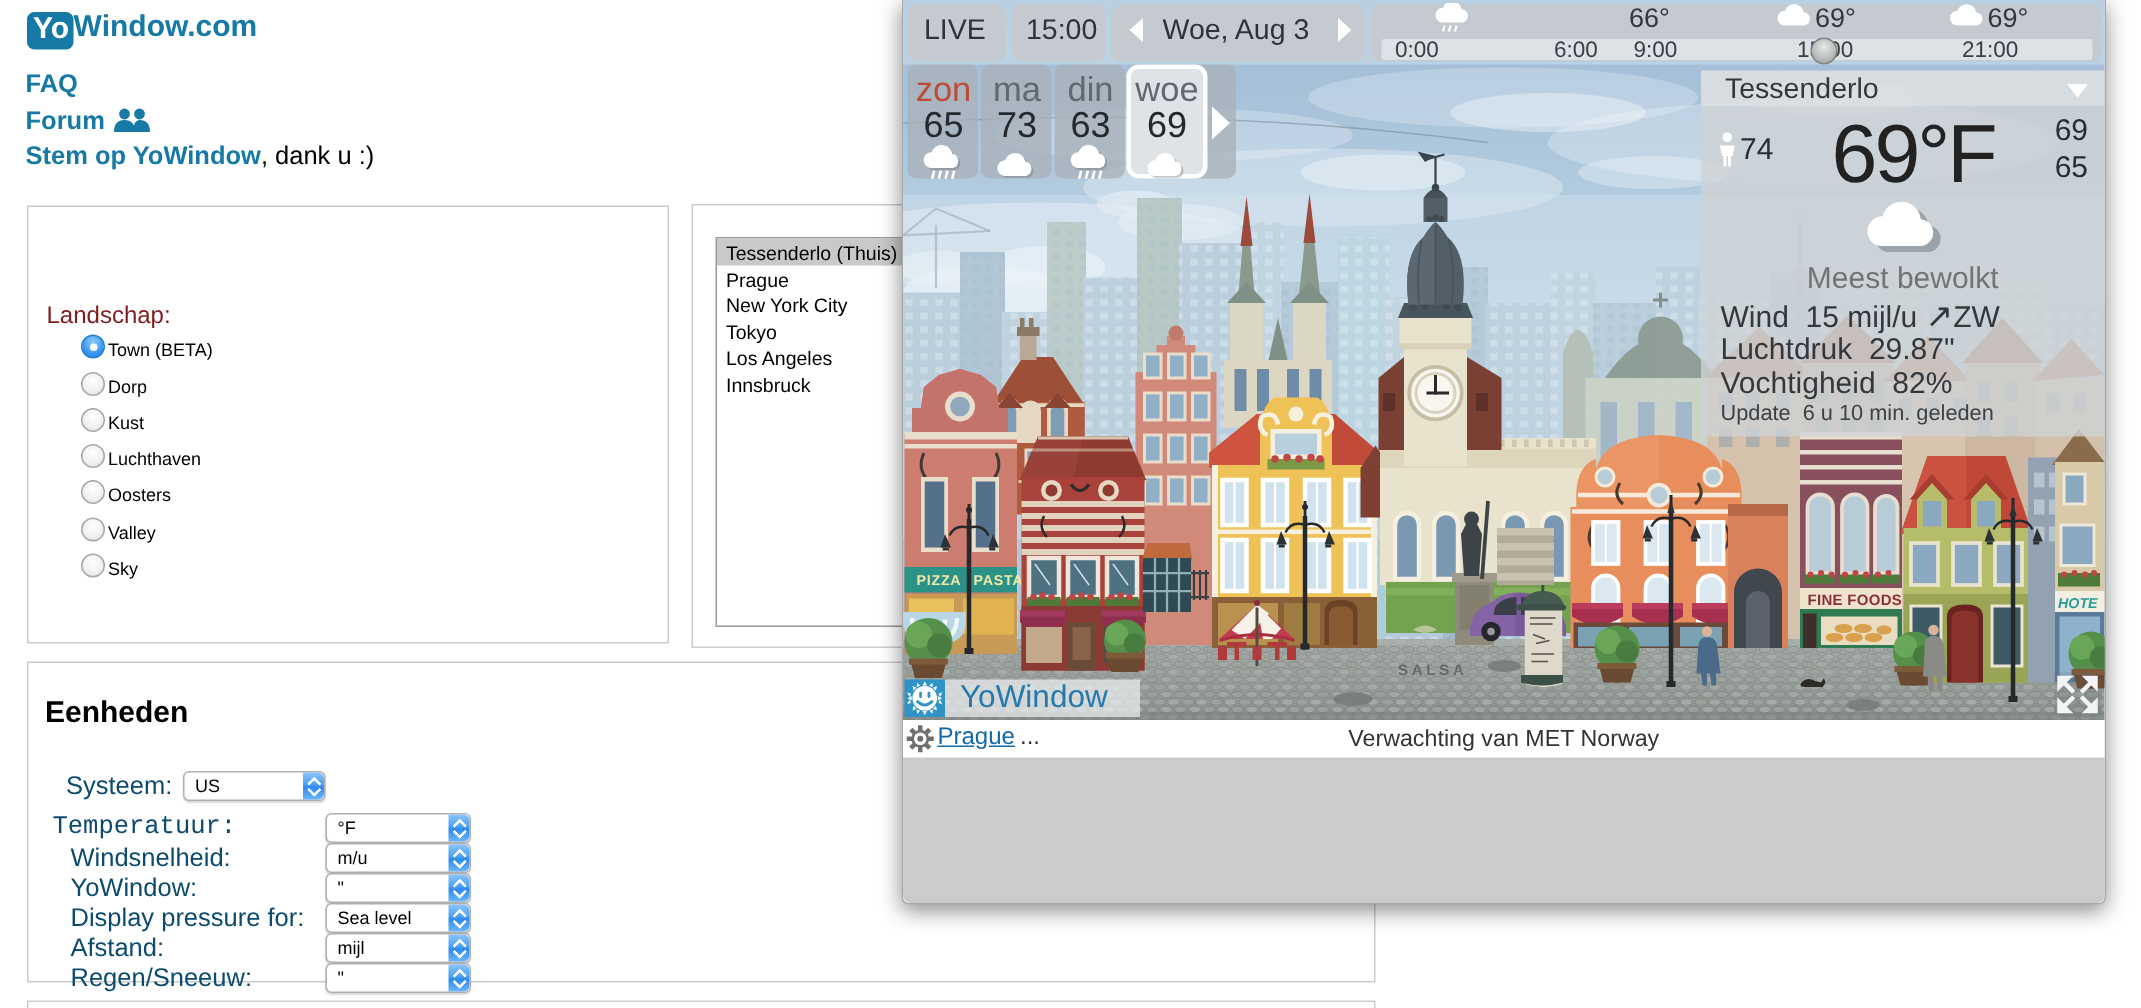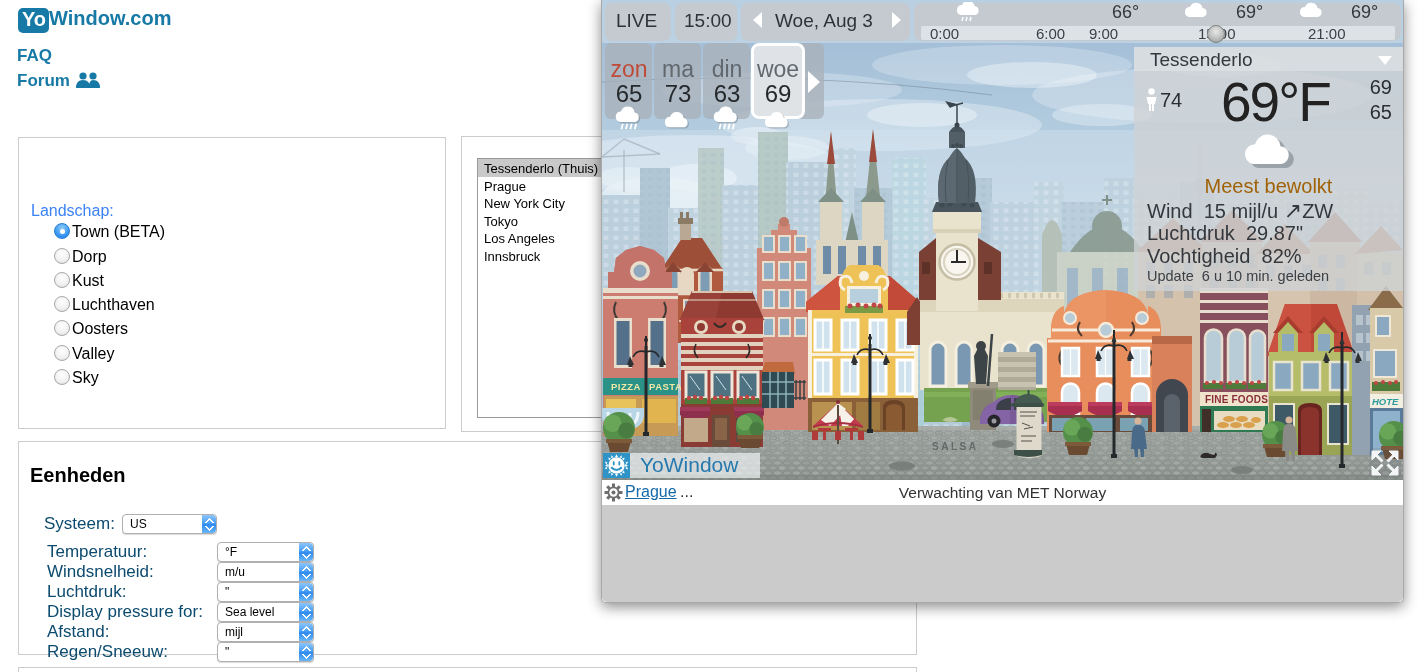--- a/index.html
+++ b/index.html
@@ -13,22 +13,22 @@
 #forum{position:absolute;left:17px;top:71px;font-size:17px;}
 #stem{position:absolute;left:17px;top:94px;font-size:17px;color:#000;}
 
 .panel{position:absolute;border:1px solid #ccc;background:#fff;}
 #p1{left:18px;top:137px;width:426px;height:290px;}
 #p2{left:461px;top:136px;width:330px;height:294px;}
 #p3{left:18px;top:441px;width:897px;height:212px;}
 #p4{left:18px;top:667px;width:897px;height:40px;}
 #h1t{position:absolute;left:0;top:5px;width:100%;text-align:center;font-family:"Liberation Serif",serif;font-size:34px;color:#000;}
 
-#lands{position:absolute;left:12px;top:64px;font-size:16px;color:#3b82f6;}
-.radio-row{position:absolute;left:35px;font-size:16px;color:#000;height:24px;}
+#lands{position:absolute;left:12px;top:64px;font-size:16px;color:#7f1d1d;}
+.radio-row{position:absolute;left:35px;font-size:12px;color:#000;height:24px;}
 .rb{display:inline-block;width:14px;height:14px;border-radius:50%;background:radial-gradient(circle at 50% 35%,#fff,#f0f0f0 60%,#d8d8d8);border:1px solid #a8a8a8;vertical-align:-2px;margin-right:2px;}
 .rb.on{background:radial-gradient(circle at 50% 30%,#8ecdf8,#2e8ff0 70%);border:1px solid #2a7fd0;position:relative;}
 .rb.on:after{content:"";position:absolute;left:4.5px;top:4.5px;width:5px;height:5px;border-radius:50%;background:#fff;}
 
 #listbox{position:absolute;left:15px;top:21px;width:310px;height:258px;border:1px solid #999;background:#fff;overflow:hidden;}
 #listbox div{font-size:13px;color:#000;padding:2px 0 1px 6px;height:14.5px;}
 #listbox .sel{background:#c9c9c9;}
 
 #eenh{position:absolute;left:11px;top:22px;font-size:20px;font-weight:bold;color:#000;}
 .frow{position:absolute;font-size:17px;color:#0c4a6e;}
@@ -46,43 +46,43 @@
 #optdots{color:#333;font-size:16px;text-decoration:none;}
 #metsrc{position:absolute;left:0;top:4px;width:100%;text-align:center;font-size:15.5px;color:#333;}
 
 #topbar{position:absolute;left:0;top:0;width:801px;height:43px;background:rgba(208,226,238,0.55);}
 .tseg{position:absolute;top:2.5px;height:38px;background:rgba(196,201,206,0.95);border-radius:7px;}
 
 .tbt{position:absolute;top:10px;font-size:19px;color:#2e3338;}
 .warr{position:absolute;top:12px;width:0;height:0;border-top:8px solid transparent;border-bottom:8px solid transparent;}
 
 .ticon{position:absolute;top:2px;}
-.ttemp{position:absolute;top:2px;font-size:18px;color:#33373c;margin-left:26px;}
+.ttemp{position:absolute;top:2px;font-size:18px;color:#33373c;}
 #groove{position:absolute;left:319px;top:26px;width:474px;height:14px;background:rgba(237,241,244,0.6);border-radius:2px;}
 .ttime{position:absolute;top:25px;font-size:15px;color:#3a3f45;}
 #knob{position:absolute;left:605px;top:25px;width:16px;height:16px;border-radius:50%;background:radial-gradient(circle at 50% 35%,#e8e8e8,#b8bab9 60%,#8f9392);border:1px solid #7d8281;}
 
 #cells{position:absolute;left:0px;top:43px;width:222px;height:75px;}
 .cseg{position:absolute;top:0;height:76px;background:rgba(169,178,186,0.8);border-radius:6px;}
-.cell{position:absolute;top:14px;height:72px;width:48px;}
+.cell{position:absolute;top:4px;height:72px;width:48px;}
 .cname{position:absolute;top:-1px;width:100%;text-align:center;font-size:23px;color:#62686e;}
 .ctemp{position:absolute;top:23px;width:100%;text-align:center;font-size:24px;color:#26292c;}
 
 #cellsel{position:absolute;left:149px;top:0px;width:54px;height:76px;background:rgba(225,229,232,0.95);border:3px solid #fff;border-radius:8px;box-sizing:border-box;}
 #cellarrow{position:absolute;left:206px;top:28px;width:0;height:0;border-left:12px solid #fff;border-top:11px solid transparent;border-bottom:11px solid transparent;}
 
 #ipanel{position:absolute;left:532px;top:47px;width:269px;height:244px;}
 #iphead{position:absolute;left:0;top:0;width:100%;height:24px;background:rgba(219,222,225,0.92);}
 #ipbody{position:absolute;left:0;top:24px;width:100%;height:220px;background:rgba(206,210,213,0.8);}
 #ipname{position:absolute;left:16px;top:2px;font-size:19px;color:#34383d;}
 #iparr{position:absolute;right:11px;top:9px;width:0;height:0;border-left:7px solid transparent;border-right:7px solid transparent;border-top:9px solid #fff;}
 #bigtemp{position:absolute;left:87px;top:-1px;font-size:55px;color:#222;letter-spacing:-2px;}
 #hilo{position:absolute;right:11px;top:4px;font-size:20px;color:#2a2e33;text-align:right;line-height:25px;}
 #feels{position:absolute;left:12px;top:18px;font-size:20px;color:#2a2e33;}
-#meest{position:absolute;left:0;top:104px;width:100%;text-align:center;font-size:20px;color:#a16207;}
+#meest{position:absolute;left:0;top:104px;width:100%;text-align:center;font-size:20px;color:#737373;}
 .iline{position:absolute;left:13px;font-size:20px;color:#34383d;white-space:nowrap;}
 #iupd{position:absolute;left:13px;top:197px;font-size:14.5px;color:#3c4045;}
 
 #yostrip{position:absolute;left:0;top:453px;width:158px;height:25px;}
 #yosq{position:absolute;left:1px;top:0;width:27px;height:25px;background:#2e93c6;}
 #yotxtbg{position:absolute;left:28px;top:0;width:130px;height:25px;background:rgba(240,242,244,0.7);}
 #yotxt{position:absolute;left:10px;top:0px;font-size:21px;color:#2579ae;}
 #fsicon{position:absolute;left:767px;top:448px;width:32px;height:30px;}
 </style>
 </head>
@@ -92,20 +92,21 @@
   <div id="logo"><span id="logobox">Yo</span><span id="logotxt">Window.com</span></div>
   <div id="faq"><span class="blue">FAQ</span></div>
   <div id="forum"><span class="blue">Forum</span>&nbsp;<svg width="26" height="16" viewBox="0 0 26 16" style="vertical-align:-2px">
         <g fill="#1779a5">
           <circle cx="8" cy="4" r="3.6"></circle>
           <path d="M1 16 q0 -8 7 -8 q7 0 7 8 z"></path>
           <circle cx="18" cy="4" r="3.6"></circle>
           <path d="M13.5 16 q0.5 -8 4.5 -8 q7 0 7 8 z"></path>
         </g>
       </svg></div>
+  <div id="stem"><span class="blue">Stem op YoWindow</span>, dank u :)</div>
 
   <div class="panel" id="p1">
     <div id="lands">Landschap:</div>
     <div class="radio-row" style="top:85px"><span class="rb on"></span>Town (BETA)</div>
     <div class="radio-row" style="top:110px"><span class="rb"></span>Dorp</div>
     <div class="radio-row" style="top:134px"><span class="rb"></span>Kust</div>
     <div class="radio-row" style="top:158px"><span class="rb"></span>Luchthaven</div>
     <div class="radio-row" style="top:182px"><span class="rb"></span>Oosters</div>
     <div class="radio-row" style="top:207px"><span class="rb"></span>Valley</div>
     <div class="radio-row" style="top:231px"><span class="rb"></span>Sky</div>
@@ -122,31 +123,31 @@
     </div>
   </div>
 
   <div class="panel" id="p3">
     <div id="eenh">Eenheden</div>
     <div class="frow" style="left:25px;top:72px;">Systeem:</div>
     <div class="mac-select" style="left:103px;top:72px;width:93px;">
         <span>US</span>
         <i></i>
       </div>
-    <div class="frow" style="left:28px;top:100px;">Temperatuur:</div>
+    <div class="frow" style="left:16px;top:100px;font-family:Liberation Mono, monospace;">Temperatuur:</div>
     <div class="mac-select" style="left:198px;top:100px;width:95px;">
         <span>°F</span>
         <i></i>
       </div>
     <div class="frow" style="left:28px;top:120px;">Windsnelheid:</div>
     <div class="mac-select" style="left:198px;top:120px;width:95px;">
         <span>m/u</span>
         <i></i>
       </div>
-    <div class="frow" style="left:28px;top:140px;">Luchtdruk:</div>
+    <div class="frow" style="left:28px;top:140px;">YoWindow:</div>
     <div class="mac-select" style="left:198px;top:140px;width:95px;">
         <span>"</span>
         <i></i>
       </div>
     <div class="frow" style="left:28px;top:160px;">Display pressure for:</div>
     <div class="mac-select" style="left:198px;top:160px;width:95px;">
         <span>Sea level</span>
         <i></i>
       </div>
     <div class="frow" style="left:28px;top:180px;">Afstand:</div>

